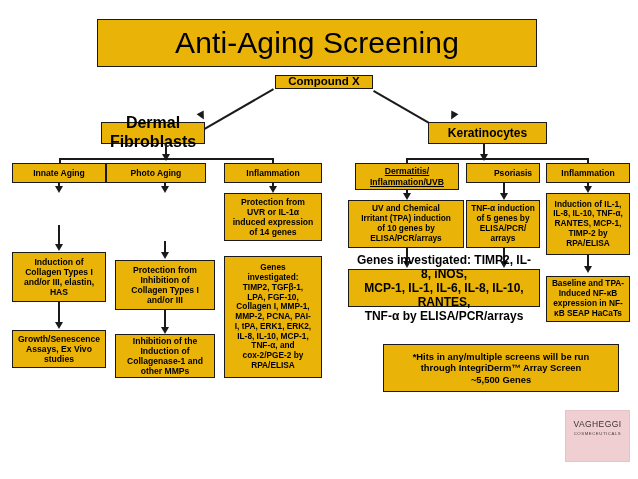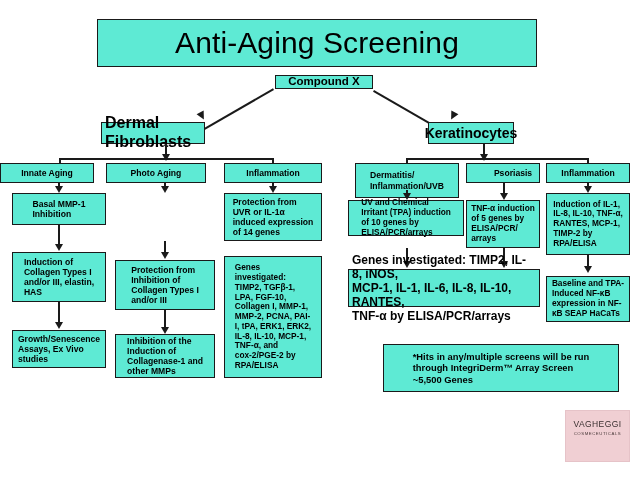--- a/index.html
+++ b/index.html
@@ -7,24 +7,25 @@
     width: 638px; height: 479px;
     background: #ffffff;
     font-family: "Liberation Sans", sans-serif;
     overflow: hidden;
   }
   #canvas { position: relative; width: 638px; height: 479px; }
 
   .box {
     position: absolute;
     border: 1.6px solid #1a1a1a;
-    background: #5eead4;
+    background: #eab308;
     display: flex;
     align-items: center;
     justify-content: center;
+    text-align: center;
     font-weight: bold;
     color: #000000;
     line-height: 1.18;
     padding: 2px 3px;
     white-space: pre-line;
   }
 
   
   #title-box {
     left: 97px; top: 19px; width: 440px; height: 48px;
@@ -33,47 +34,47 @@
     font-size: 30px;
     line-height: 1;
     letter-spacing: 0.1px;
   }
 
   
   #root-box { left: 275px; top: 75px; width: 98px; height: 14px; font-size: 11.5px; }
 
   
   #cell-left-box  { left: 101px; top: 122px; width: 104px; height: 22px; font-size: 16px; }
-  #cell-right-box { left: 428px; top: 122px; width: 86px; height: 22px; font-size: 14px; }
+  #cell-right-box { left: 428px; top: 122px; width: 119px; height: 22px; font-size: 12px; }
 
   
   .hdr { height: 20px; font-size: 8.6px; }
-  #h-innate   { left: 0;  top: 163px; width: 94px; }
+  #h-innate   { left: 12px;  top: 163px; width: 94px; }
   #h-photo    { left: 106px; top: 163px; width: 100px; }
   #h-infl-l   { left: 224px; top: 163px; width: 98px; }
-  #h-derm     { left: 355px; top: 163px; width: 104px; height: 35px; }
+  #h-derm     { left: 355px; top: 163px; width: 104px; height: 27px; text-decoration: underline; }
   #h-psor     { left: 466px; top: 163px; width: 74px; padding-left: 23px; }
   #h-infl-r   { left: 546px; top: 163px; width: 84px; }
 
   
   #b-innate-1 { left: 12px; top: 193px; width: 94px; height: 32px; font-size: 8.6px; }
   #b-innate-2 { left: 12px; top: 252px; width: 94px; height: 50px; font-size: 8.6px; }
   #b-innate-3 { left: 12px; top: 330px; width: 94px; height: 38px; font-size: 8.6px; }
 
   
   #b-photo-1 { left: 115px; top: 193px; width: 100px; height: 48px; font-size: 8.6px; }
   #b-photo-2 { left: 115px; top: 260px; width: 100px; height: 50px; font-size: 8.6px; }
   #b-photo-3 { left: 115px; top: 334px; width: 100px; height: 44px; font-size: 8.6px; }
 
   
   #b-infl-1 { left: 224px; top: 193px; width: 98px; height: 48px; font-size: 8.6px; }
   #b-infl-2 { left: 224px; top: 256px; width: 98px; height: 122px; font-size: 8.3px; }
 
   
-  #b-derm-1 { left: 348px; top: 200px; width: 116px; height: 36px; font-size: 8.3px; }
+  #b-derm-1 { left: 348px; top: 200px; width: 116px; height: 48px; font-size: 8.3px; }
 
   
   #b-psor-1 { left: 466px; top: 200px; width: 74px; height: 48px; font-size: 8.3px; }
 
   
   #b-genes-wide { left: 348px; top: 269px; width: 192px; height: 38px; font-size: 12px; }
 
   
   #b-inflr-1 { left: 546px; top: 193px; width: 84px; height: 62px; font-size: 8.3px; }
   #b-inflr-2 { left: 546px; top: 276px; width: 84px; height: 46px; font-size: 8.3px; }
@@ -148,22 +149,20 @@
   <div class="box hdr" id="h-innate">Innate Aging</div>
   <div class="box hdr" id="h-photo">Photo Aging</div>
   <div class="box hdr" id="h-infl-l">Inflammation</div>
   <div class="box hdr" id="h-derm">Dermatitis/
 Inflammation/UVB</div>
   <div class="box hdr" id="h-psor">Psoriasis</div>
   <div class="box hdr" id="h-infl-r">Inflammation</div>
 
   <div class="ln vline" style="left:58px; top:183px; height:5px;"></div>
   <div class="arrowdown" style="left:54.5px; top:186px;"></div>
-  <div class="box" id="b-innate-1">Basal MMP-1
-Inhibition</div>
 
   <div class="ln vline" style="left:58px; top:225px; height:20px;"></div>
   <div class="arrowdown" style="left:54.5px; top:244px;"></div>
   <div class="box" id="b-innate-2">Induction of
 Collagen Types I
 and/or III, elastin,
 HAS</div>
 
   <div class="ln vline" style="left:58px; top:302px; height:21px;"></div>
   <div class="arrowdown" style="left:54.5px; top:322px;"></div>

